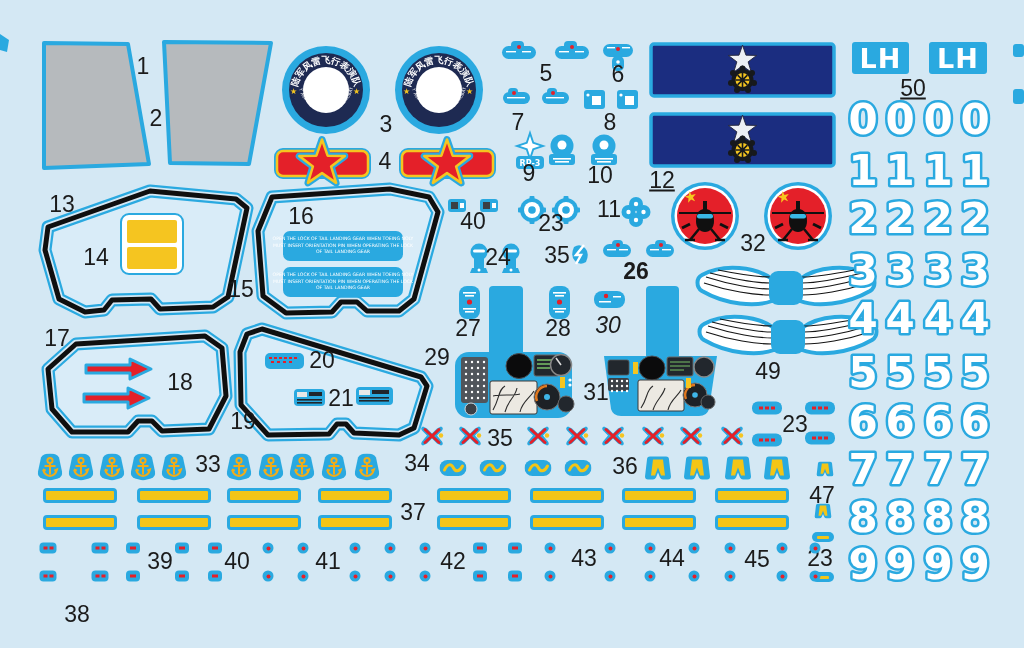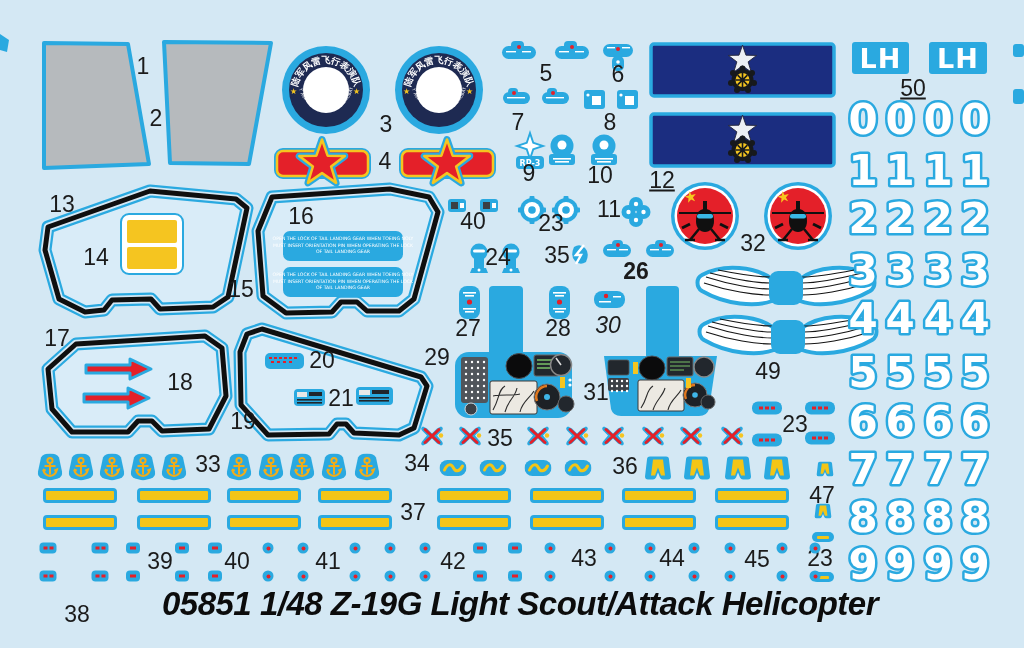--- a/index.html
+++ b/index.html
@@ -449,21 +449,20 @@
       <text x="975" y="579" text-anchor="middle" font-family="DejaVu Sans" font-weight="bold" font-size="42" fill="#fff" stroke="#2aa9e0" stroke-width="5" paint-order="stroke" stroke-linejoin="round">9</text>
     </svg>
 
 <div class="lhplate" style="left:852px;top:42px;width:57px;height:32px;">
   <span>LH</span>
 </div>
 <div class="lhplate" style="left:929px;top:42px;width:58px;height:32px;">
   <span>LH</span>
 </div>
 
-<div id="title">05851 1/48 Z-19G Light Scout/Attack Helicopter</div>
 
 <span class="plabel" style="left: 143px; top: 66px;">1</span>
     <span class="plabel" style="left: 156px; top: 118px;">2</span>
     <span class="plabel" style="left: 386px; top: 124px;">3</span>
     <span class="plabel" style="left: 385px; top: 161px;">4</span>
     <span class="plabel" style="left: 546px; top: 73px;">5</span>
     <span class="plabel" style="left: 618px; top: 74px;">6</span>
     <span class="plabel" style="left: 518px; top: 122px;">7</span>
     <span class="plabel" style="left: 610px; top: 122px;">8</span>
     <span class="plabel" style="left: 529px; top: 173px;">9</span>

